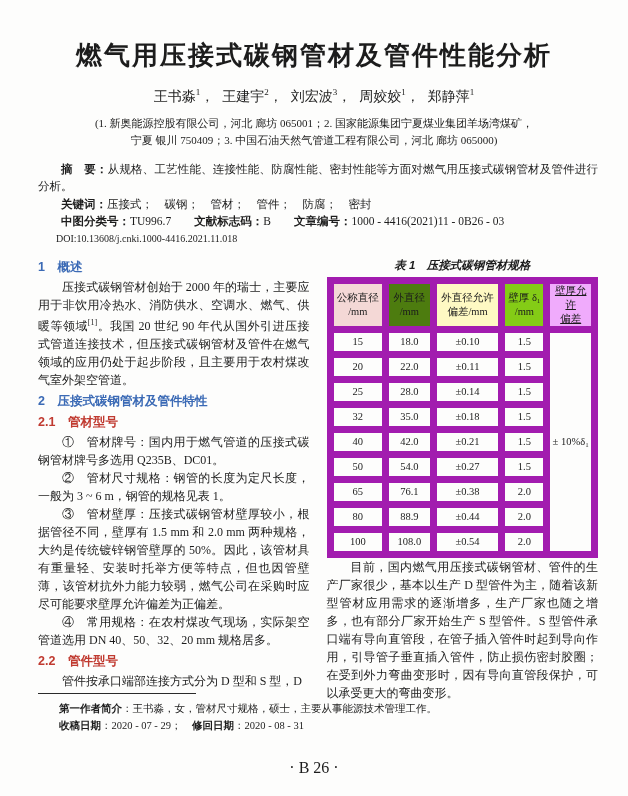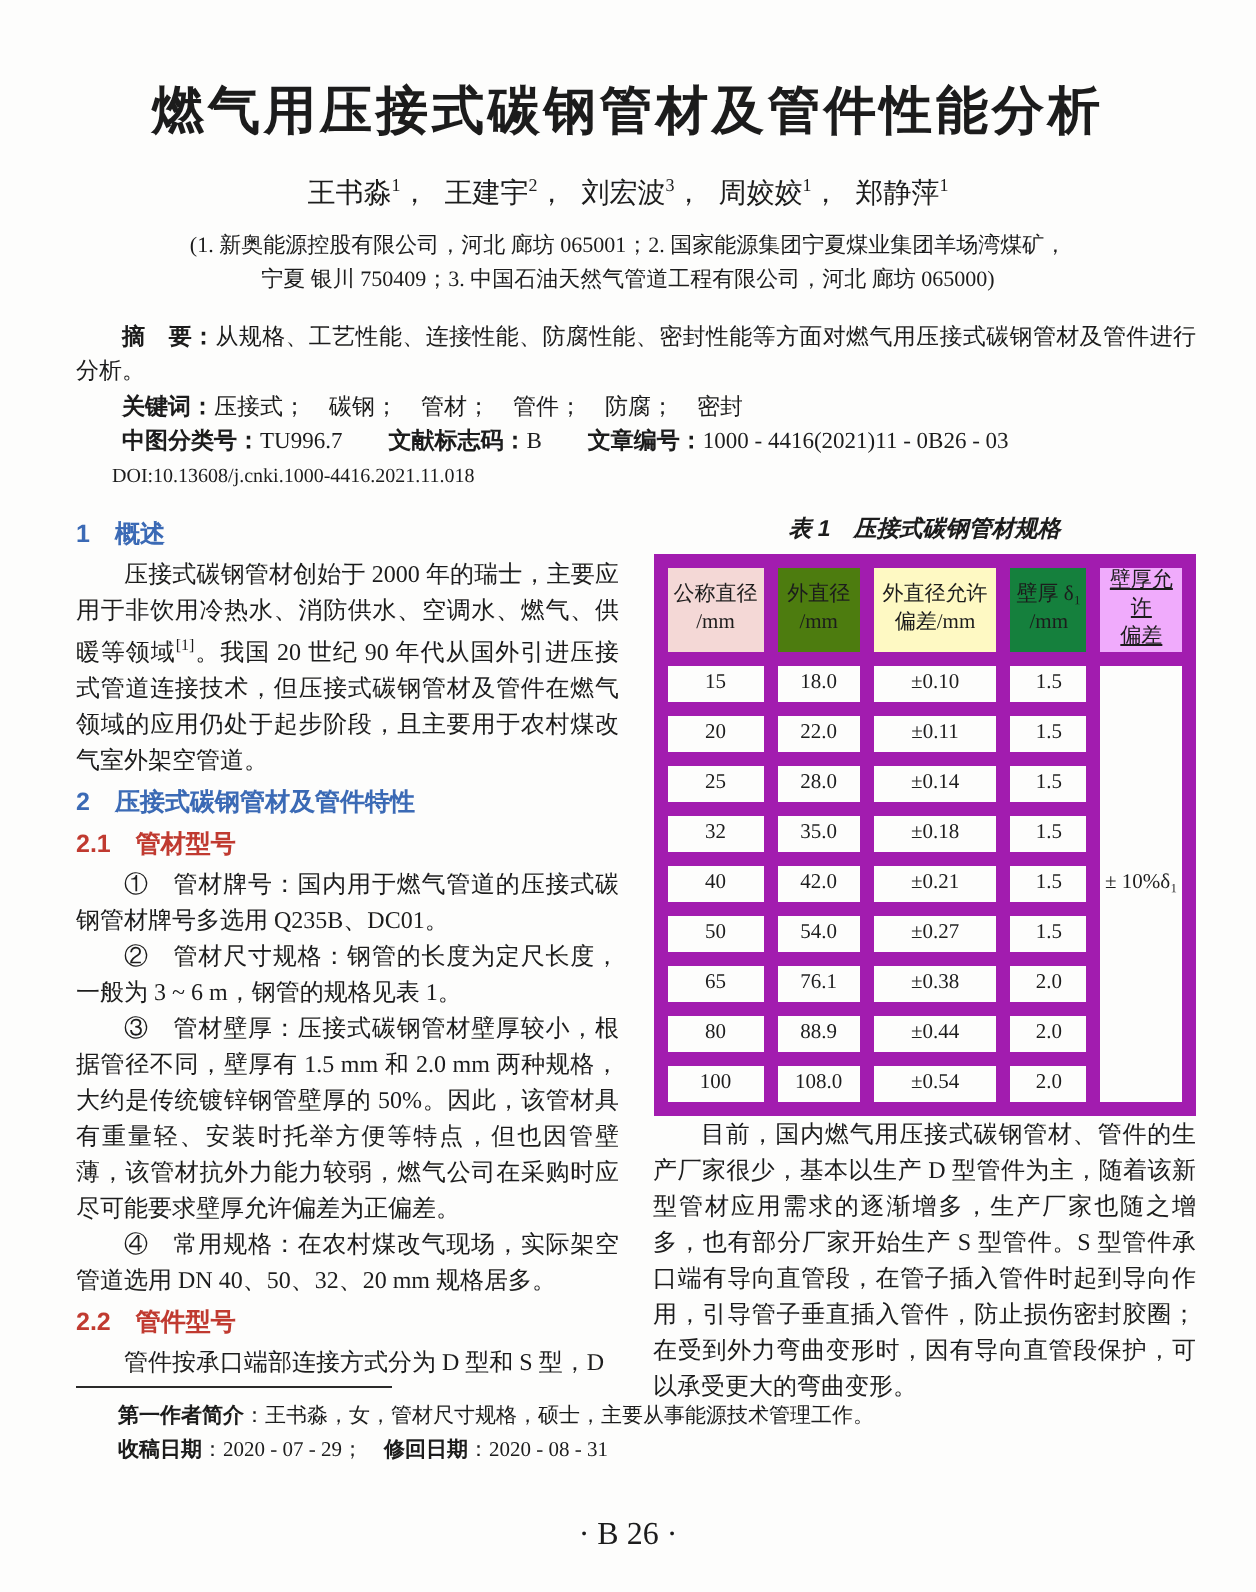--- a/index.html
+++ b/index.html
@@ -136,21 +136,21 @@
                 <div>/mm</div>
               </th>
               <th style="background: #4d7c0f;">
                 <div>外直径</div>
                 <div>/mm</div>
               </th>
               <th style="background: #fef9c3;">
                 <div>外直径允许</div>
                 <div>偏差/mm</div>
               </th>
-              <th style="background: #15803d; font-family: Liberation Serif, serif;">
+              <th style="background: #84cc16; font-family: Liberation Serif, serif;">
                 <div>壁厚 δ₁</div>
                 <div>/mm</div>
               </th>
               <th style="background: #f0abfc; text-decoration: underline;">
                 <div>壁厚允许</div>
                 <div>偏差</div>
               </th>
             </tr>
           </thead>
         <tbody>

